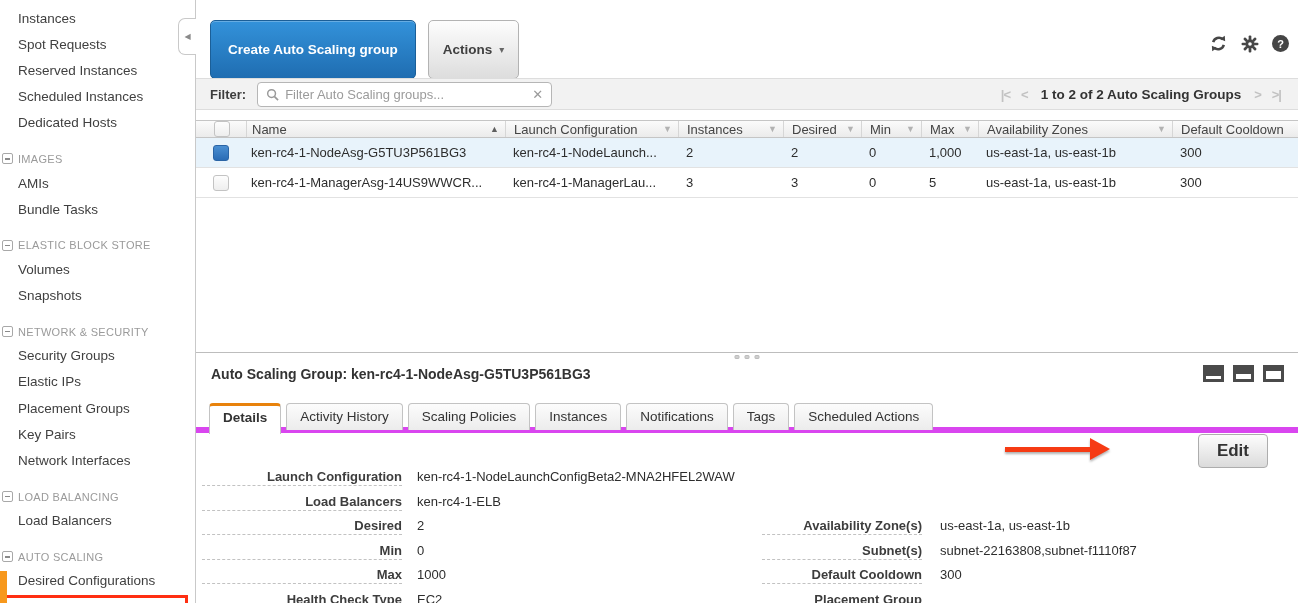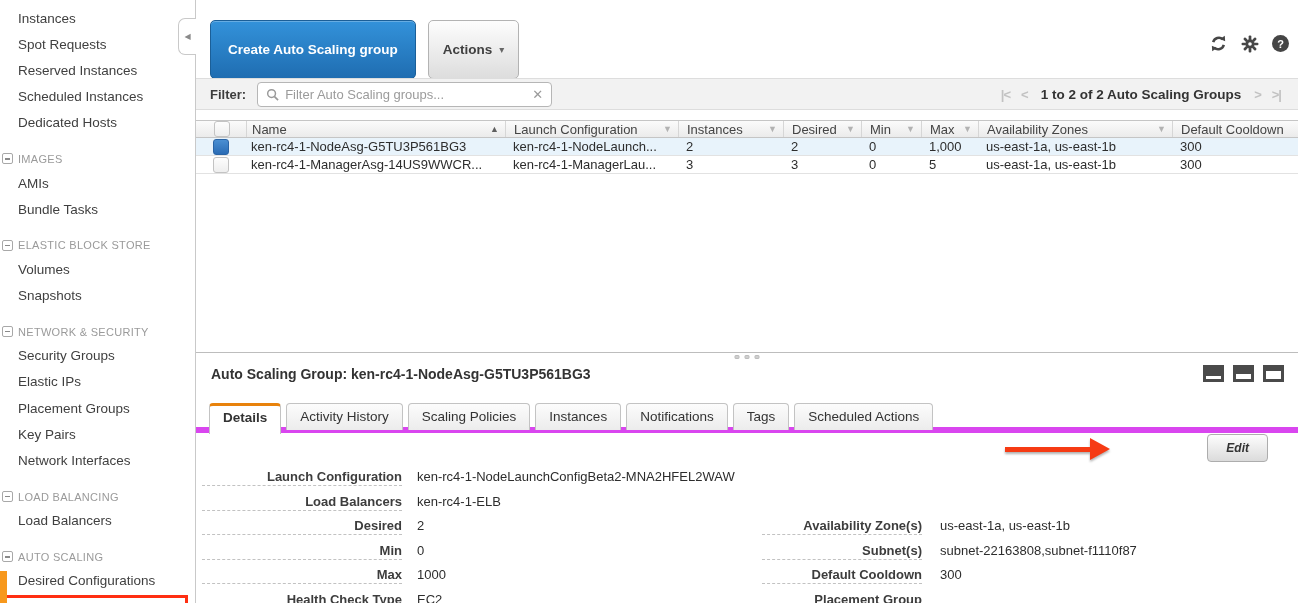--- a/index.html
+++ b/index.html
@@ -58,21 +58,21 @@
   .asg-table { position:absolute; top:120px; left:0; right:0; }
   .tr { display:grid; grid-template-columns:50px 259px 173px 105px 78px 60px 57px 194px 1fr; align-items:center; }
   .thead { height:18px; background:linear-gradient(#fbfbfb,#ebebeb); border-top:1px solid #c5c5c5;
     border-bottom:1px solid #c5c5c5; font-weight:normal; color:#444; }
   .th { display:flex; align-items:center; justify-content:space-between; padding:0 6px 0 8px;
     height:100%; border-left:1px solid #d6d6d6; white-space:nowrap; overflow:hidden; cursor:pointer; }
   .th:first-child { border-left:none; justify-content:center; }
   .th.name-col { padding-left:5px; }
   .sort-asc { font-size:9px; color:#5f5f5f; }
   .sort-caret { font-size:9px; color:#b2b2b2; }
-  .row { height:18px; border-bottom:1px solid #e2e2e2; background:#fff; cursor:pointer; }
+  .row { height:30px; border-bottom:1px solid #e2e2e2; background:#fff; cursor:pointer; }
   .row.selected { background:#e8f3fb; }
   .td { padding:0 8px; white-space:nowrap; overflow:hidden; color:#2d2d2d; }
   .td.name-col { padding-left:5px; }
   .td.cb-cell { display:flex; justify-content:center; }
   .checkbox { width:16px; height:16px; border-radius:3px; border:1px solid #c3c3c3;
     background:linear-gradient(#fdfdfd,#eee); cursor:pointer; }
   .checkbox.checked { background:linear-gradient(#4a8fd2,#2a6cb5); border-color:#2a64a5; }
 
   
   #details { position:absolute; top:352px; left:0; right:0; bottom:0; border-top:1px solid #bdbdbd; background:#fff; }
@@ -85,23 +85,23 @@
   .panel-icon.s i { height:3px; } .panel-icon.m i { height:5px; } .panel-icon.l i { height:8px; }
 
   .tabs { position:absolute; top:50px; left:0; right:0; height:30px; border-bottom:6px solid #d946ef;
     padding-left:13px; display:flex; gap:5px; align-items:flex-start; }
   .tab { height:27px; padding:5px 13px 6px; border:1px solid #c3c3c3; border-bottom:none;
     border-radius:4px 4px 0 0; background:linear-gradient(#fcfcfc,#ececec); color:#333;
     font-size:13.5px; white-space:nowrap; cursor:pointer; }
   .tab.active { height:31px; margin-bottom:-1px; background:#fff; border-top:3px solid #e8820c;
     font-weight:bold; padding-top:4px; padding-bottom:8px; z-index:2; position:relative; }
 
-  .edit-btn { position:absolute; top:81px; right:30px; padding:6px 18px; font-size:12px; font-weight:bold;
+  .edit-btn { position:absolute; top:81px; right:30px; padding:6px 18px; font-size:17px; font-weight:bold;
     color:#333; background:linear-gradient(#fdfdfd,#dbdbdb); border:1px solid #adadad; border-radius:4px;
-    cursor:pointer; font-family:inherit;font-style:italic; }
+    cursor:pointer; font-family:inherit; }
   .annot-arrow { position:absolute; top:85px; left:809px; width:105px; height:23px;
     filter:drop-shadow(0 2px 1px rgba(0,0,0,.3)); pointer-events:none; }
   .annot-arrow .shaft { position:absolute; left:0; top:9px; width:86px; height:5px; background:#f63b14; }
   .annot-arrow .head { position:absolute; left:85px; top:0; width:0; height:0;
     border-top:11px solid transparent; border-bottom:11px solid transparent; border-left:20px solid #f63b14; }
 
   .fields { position:absolute; top:116px; left:0; right:0; bottom:0; overflow:hidden; }
   .fcol { position:absolute; top:0; }
   .fcol.left { left:6px; width:554px; }
   .fcol.right { left:566px; top:49px; width:530px; }

